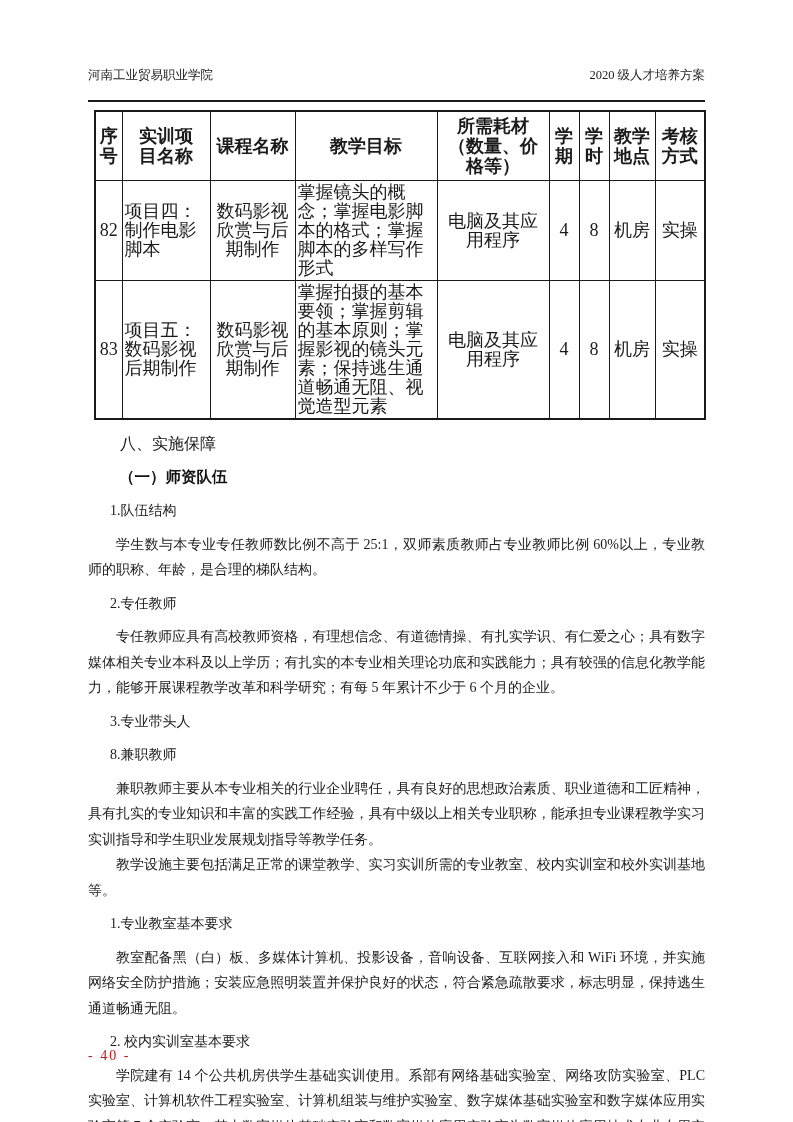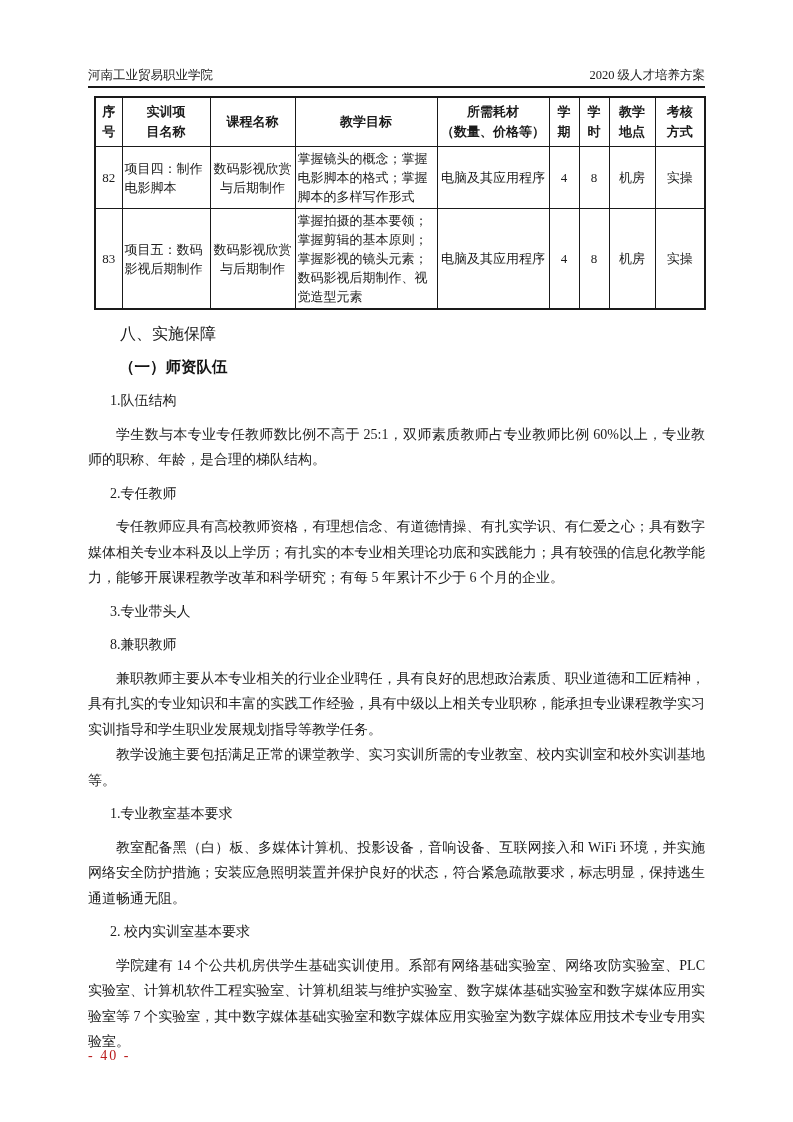--- a/index.html
+++ b/index.html
@@ -15,31 +15,31 @@
     color: #1b1b1b;
     overflow: hidden;
   }
   
   .doc-header {
     display: flex;
     justify-content: space-between;
     align-items: flex-start;
     font-size: 12.5px;
     line-height: 18px;
-    padding-bottom: 2px;
+    padding-bottom: 16px;
     border-bottom: 2px solid #1a1a1a;
   }
   
   table.training-table {
     border-collapse: collapse;
     table-layout: fixed;
     width: 610px;
     margin: 8px 0 0 6px;
     border: 2px solid #1a1a1a;
-    font-size: 13px;
+    font-size: 18px;
   }
   table.training-table th, table.training-table td {
     border: 1px solid #1a1a1a;
     padding: 2px 2px;
     vertical-align: middle;
     text-align: center;
     white-space: pre-line;
     line-height: 19px;
     overflow: hidden;
   }
@@ -150,21 +150,21 @@
         <td>电脑及其应用程序</td>
         <td>4</td>
         <td>8</td>
         <td>机房</td>
         <td>实操</td>
       </tr>
       <tr>
         <td>83</td>
         <td class="cell-left">项目五：数码影视后期制作</td>
         <td>数码影视欣赏与后期制作</td>
-        <td class="cell-left">掌握拍摄的基本要领；掌握剪辑的基本原则；掌握影视的镜头元素；数码影视后期制作、视觉造型元素</td>
+        <td class="cell-left">掌握拍摄的基本要领；掌握剪辑的基本原则；掌握影视的镜头元素；保持逃生通道畅通无阻、视觉造型元素</td>
         <td>电脑及其应用程序</td>
         <td>4</td>
         <td>8</td>
         <td>机房</td>
         <td>实操</td>
       </tr>
     </tbody>
   </table>
 
   <div class="body-text">

